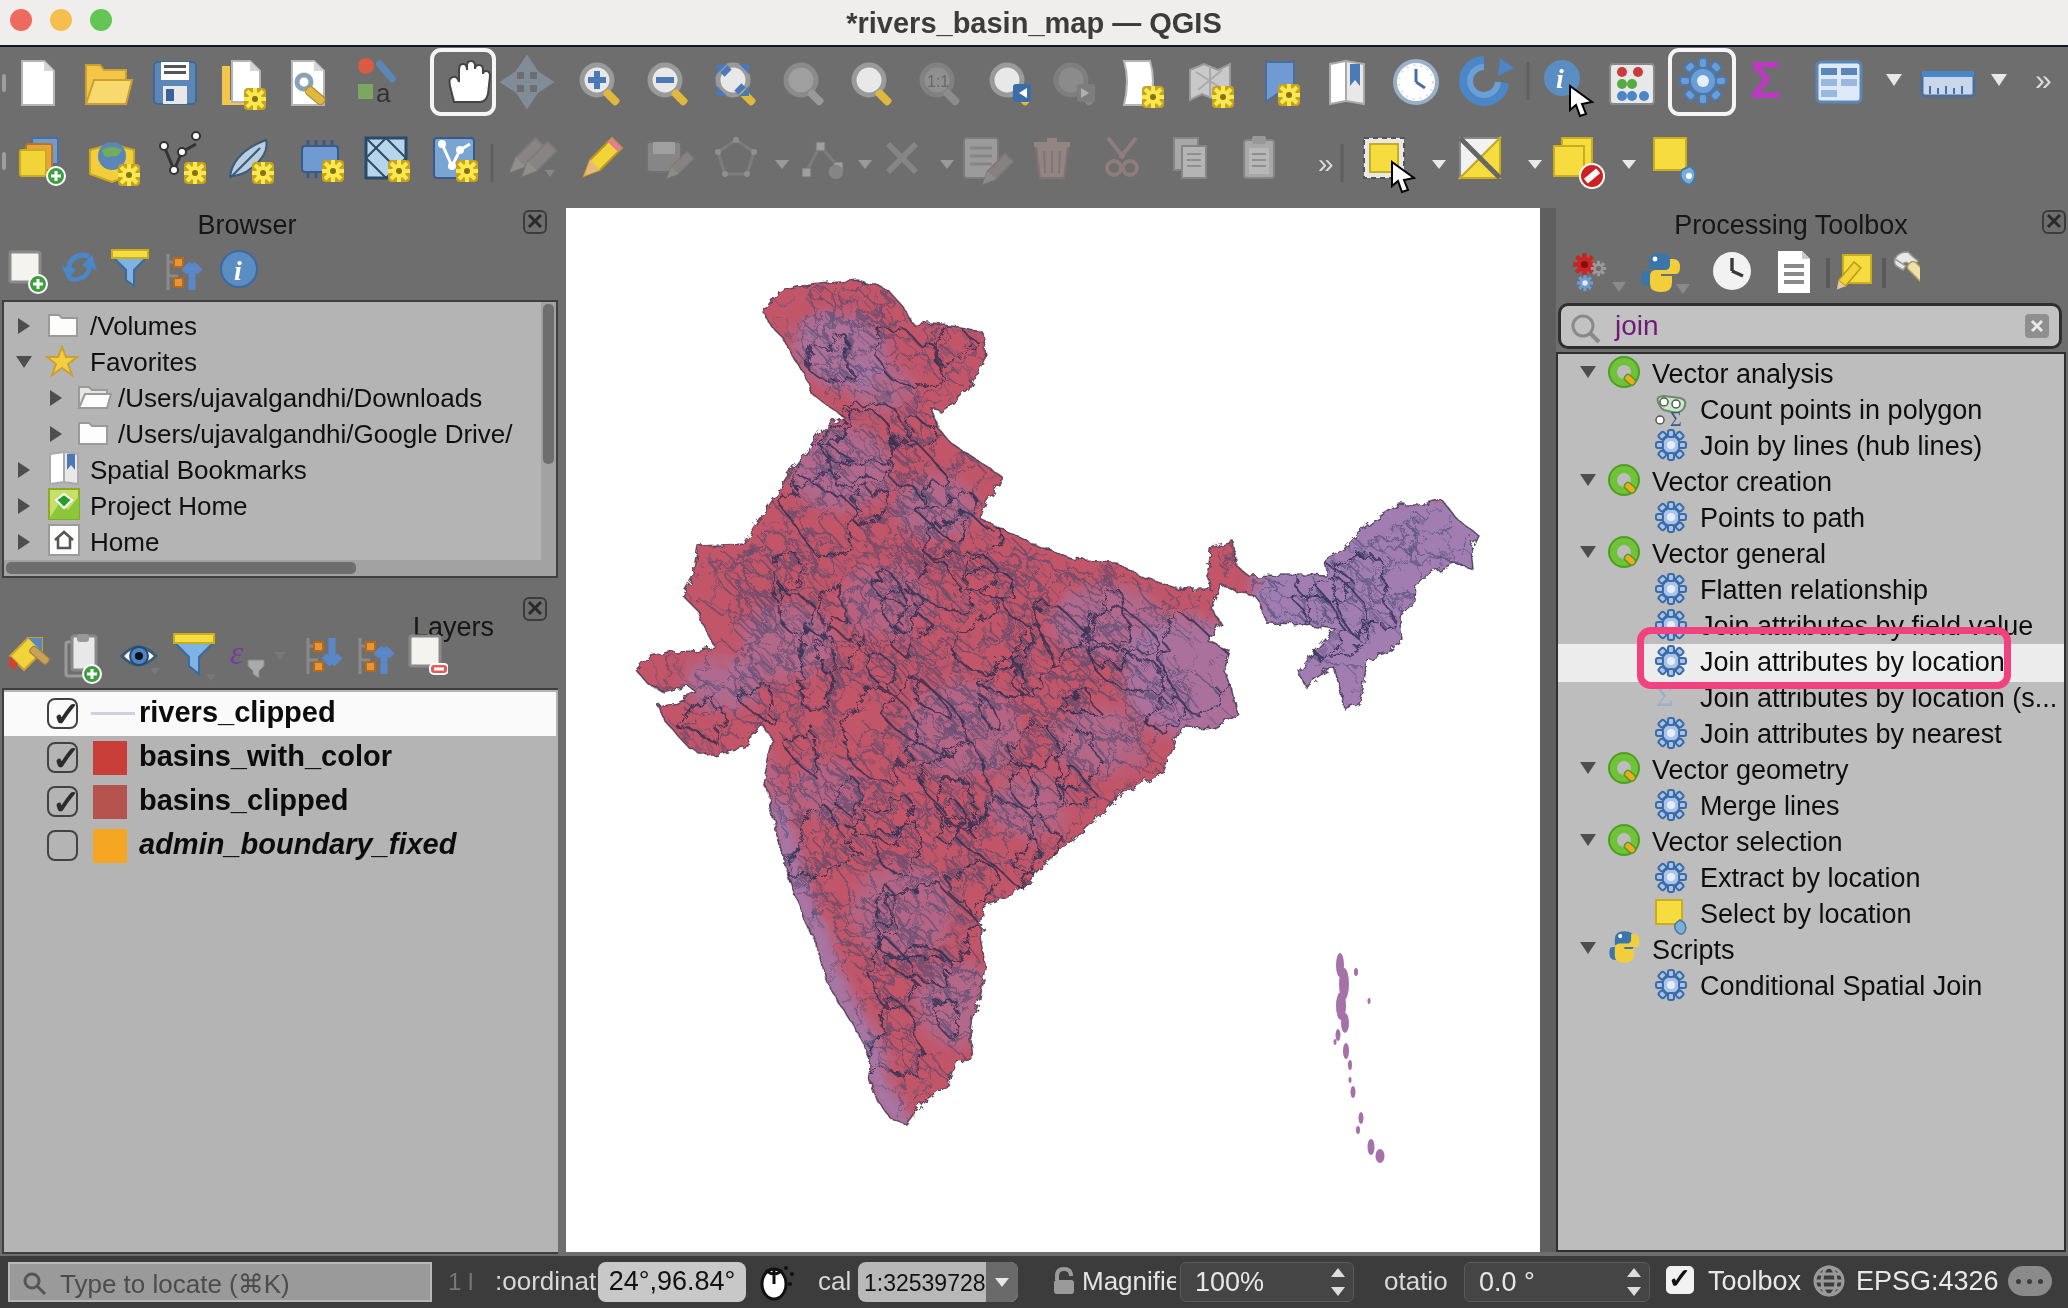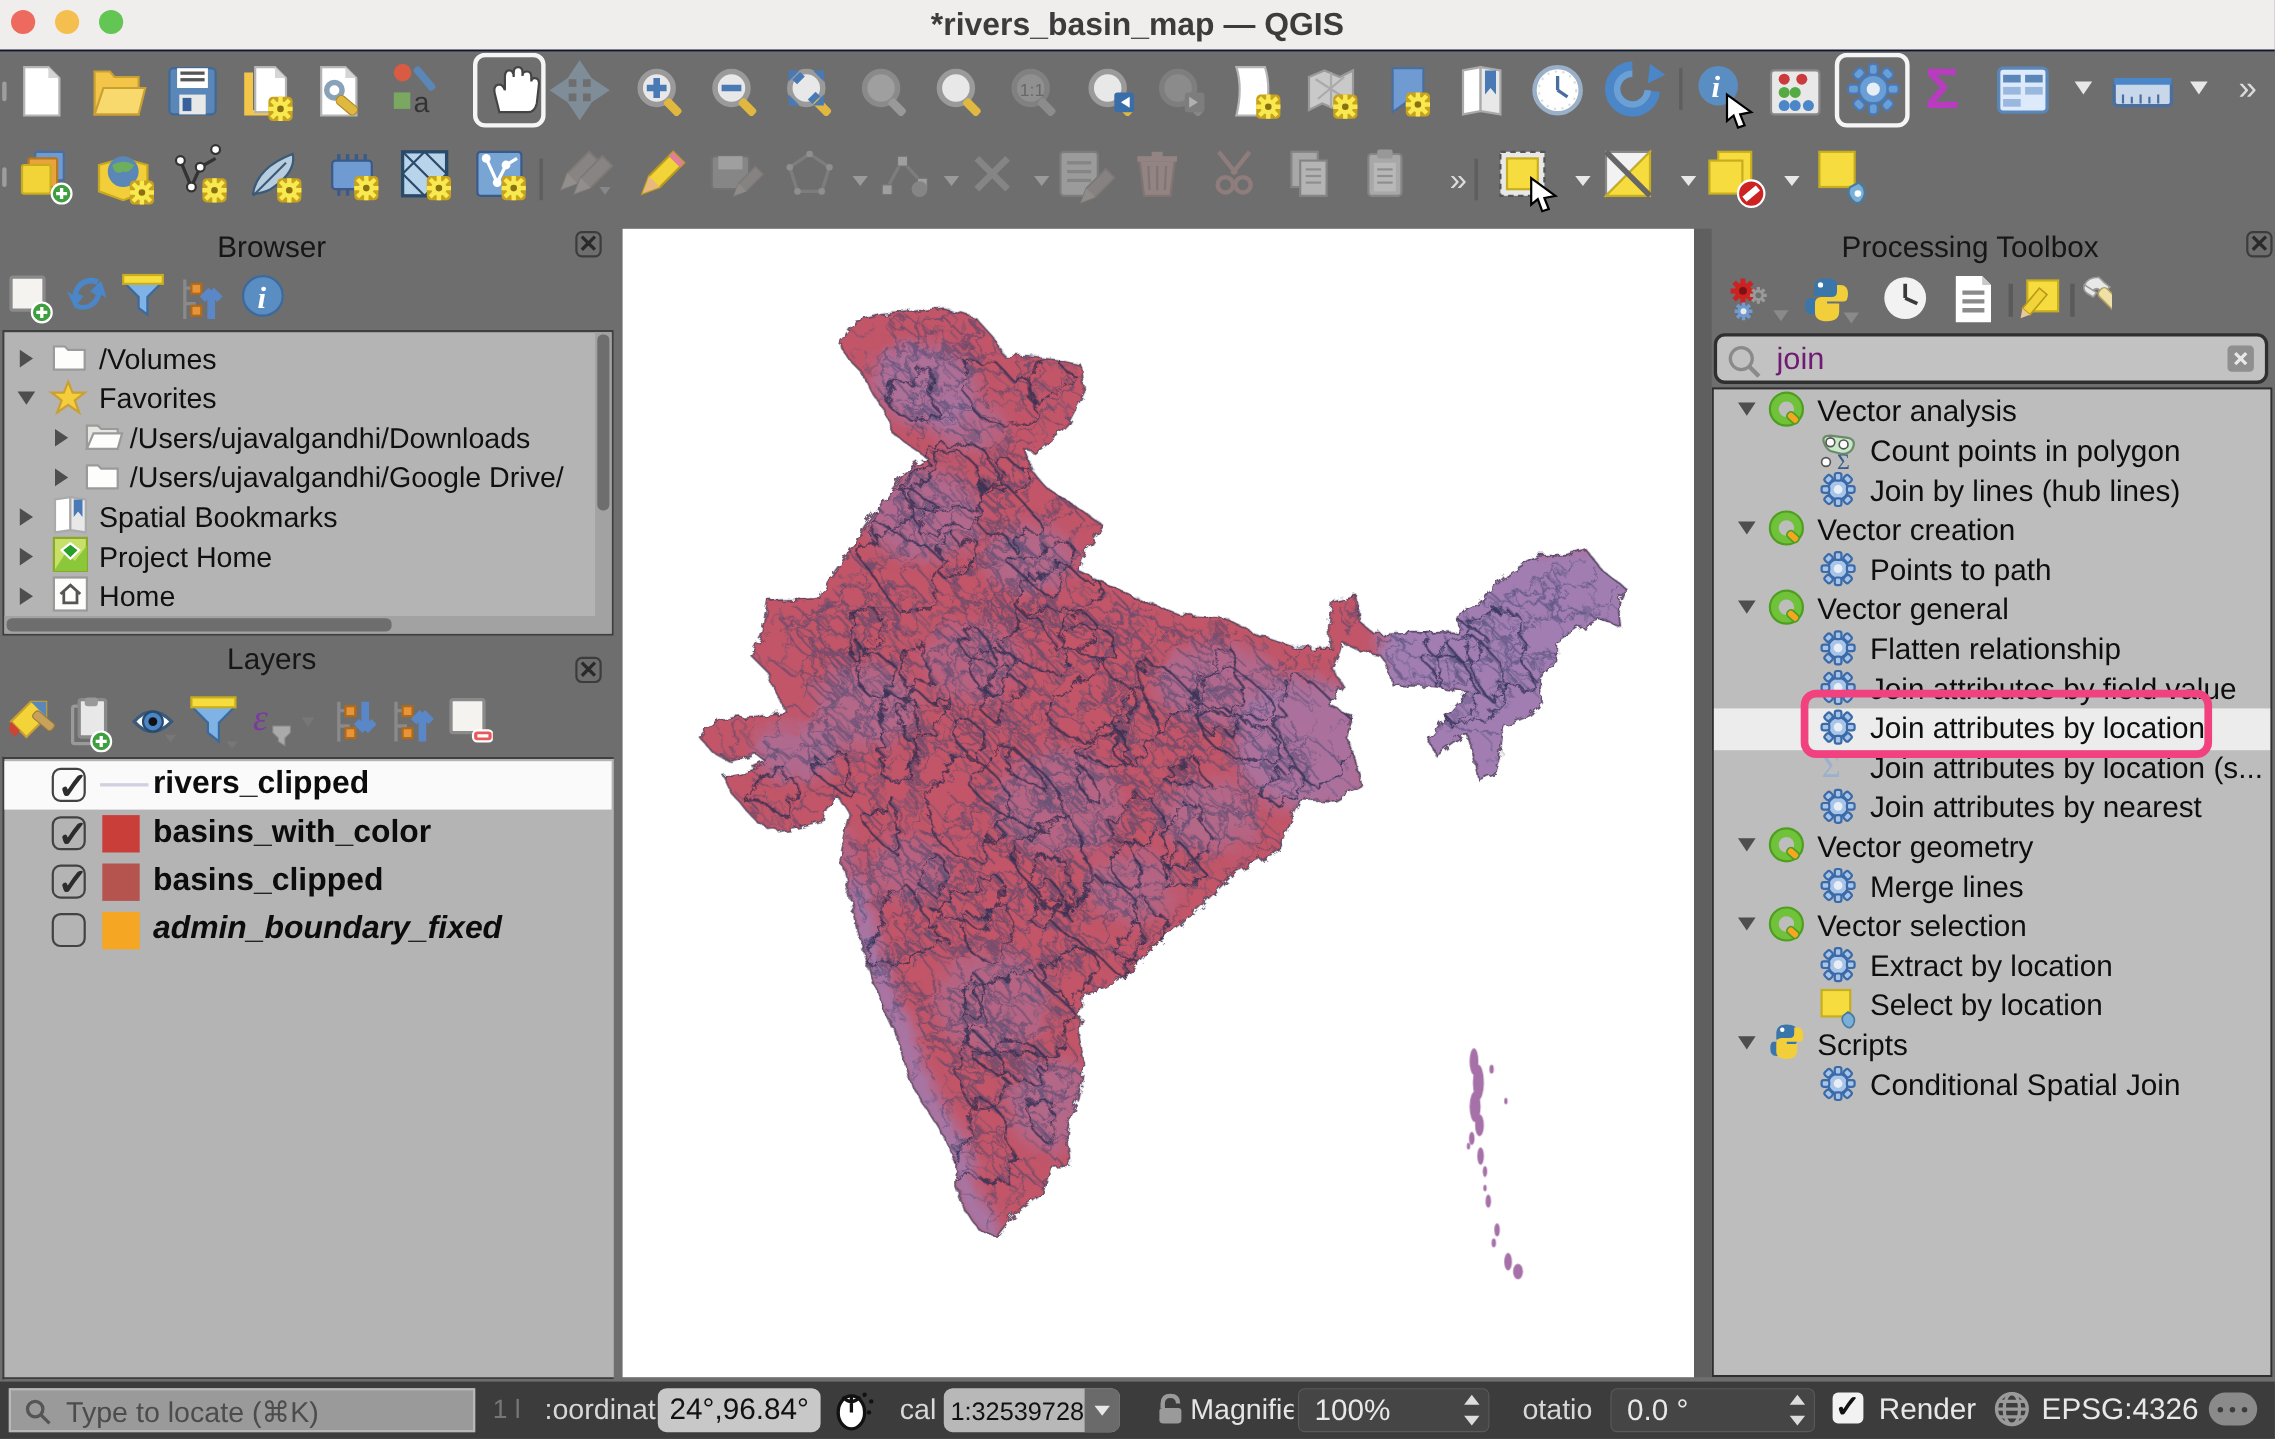--- a/index.html
+++ b/index.html
@@ -548,21 +548,21 @@
         <rect x="1" y="1" width="30" height="30" fill="#fdfdfb" stroke="#9a9a9a" stroke-width="2"></rect>
         <path d="M7,16 L16,8 L25,16 M10,14 L10,24 L22,24 L22,14" fill="none" stroke="#555" stroke-width="2.5"></path>
       </g>
       <text x="86" y="249" font-size="26" fill="#101010" font-family="Liberation Sans">Home</text>
 </svg>
 <div style="position:absolute;right:0;top:0;width:15px;height:258px;background:#a2a2a2"></div>
 <div style="position:absolute;right:2px;top:2px;width:11px;height:160px;background:#6e6e6e;border-radius:5px"></div>
 <div style="position:absolute;left:0;bottom:0;width:552px;height:16px;background:#a2a2a2"></div>
 <div style="position:absolute;left:2px;bottom:2px;width:350px;height:12px;background:#6e6e6e;border-radius:5px"></div>
 </div>
-<div class="panel-title" style="left:0;top:584px;width:494px;text-align:center">Layers</div>
+<div class="panel-title" style="left:0;top:612px;width:494px;text-align:right">Layers</div>
 <div class="closex" style="left:523px;top:597px">✕</div>
 <div id="layers-icons">
 <svg style="position:absolute;left:8px;top:632px" width="440" height="52" viewBox="0 0 440 52">
 <g transform="translate(0,4)">
         <path d="M2,20 L20,2 L34,2 L34,16 L16,34 Z" fill="#f2d338" stroke="#caa032" stroke-width="2"></path>
         <path d="M2,20 L10,28 L6,34 L0,28 Z" fill="#cc4433"></path>
         <path d="M20,2 L34,2 L34,16 L27,9 Z" fill="#5a87b8"></path>
         <rect x="24" y="10" width="22" height="8" rx="3" transform="rotate(40 26 12)" fill="#c8a25a" stroke="#9a7a3a" stroke-width="1"></rect>
       </g>
 <g transform="translate(56,2)">
@@ -1893,21 +1893,21 @@
     </div>
 <div style="position:absolute;left:1384px;top:10px;font-size:26px;color:#d8d8d8">otatio</div>
 <div style="position:absolute;left:1464px;top:6px;width:186px;height:40px;background:#454545;border:1px solid #5a5a5a;border-radius:6px">
       <div style="position:absolute;left:14px;top:4px;font-size:27px;color:#e8e8e8">0.0 °</div>
       <div style="position:absolute;right:8px;top:5px;width:0;height:0;border-left:7px solid transparent;border-right:7px solid transparent;border-bottom:9px solid #ddd"></div>
       <div style="position:absolute;right:8px;top:24px;width:0;height:0;border-left:7px solid transparent;border-right:7px solid transparent;border-top:9px solid #ddd"></div>
     </div>
 <div style="position:absolute;left:1666px;top:10px;width:28px;height:28px;background:#f2f2f2;border-radius:5px">
       <span style="position:absolute;left:2px;top:-4px;font-size:28px;color:#111;font-weight:bold">✓</span>
     </div>
-<div style="position:absolute;left:1708px;top:10px;font-size:27px;color:#e8e8e8">Render</div>
+<div style="position:absolute;left:1708px;top:10px;font-size:27px;color:#e8e8e8">Toolbox</div>
 <svg style="position:absolute;left:1812px;top:8px" width="34" height="34" viewBox="0 0 34 34">
       <circle cx="17" cy="17" r="14" fill="none" stroke="#9a9a9a" stroke-width="3"></circle>
       <ellipse cx="17" cy="17" rx="7" ry="14" fill="none" stroke="#9a9a9a" stroke-width="3"></ellipse>
       <line x1="3" y1="17" x2="31" y2="17" stroke="#9a9a9a" stroke-width="3"></line>
       <line x1="5" y1="10" x2="29" y2="10" stroke="#9a9a9a" stroke-width="3"></line>
       <line x1="5" y1="24" x2="29" y2="24" stroke="#9a9a9a" stroke-width="3"></line>
     </svg>
 <div style="position:absolute;left:1856px;top:10px;font-size:27px;color:#e8e8e8">EPSG:4326</div>
 <div style="position:absolute;left:2008px;top:10px;width:44px;height:30px;background:#8a8a8a;border-radius:15px">
       <div style="position:absolute;left:8px;top:13px;width:5px;height:5px;background:#3c3c3c;border-radius:50%"></div>

